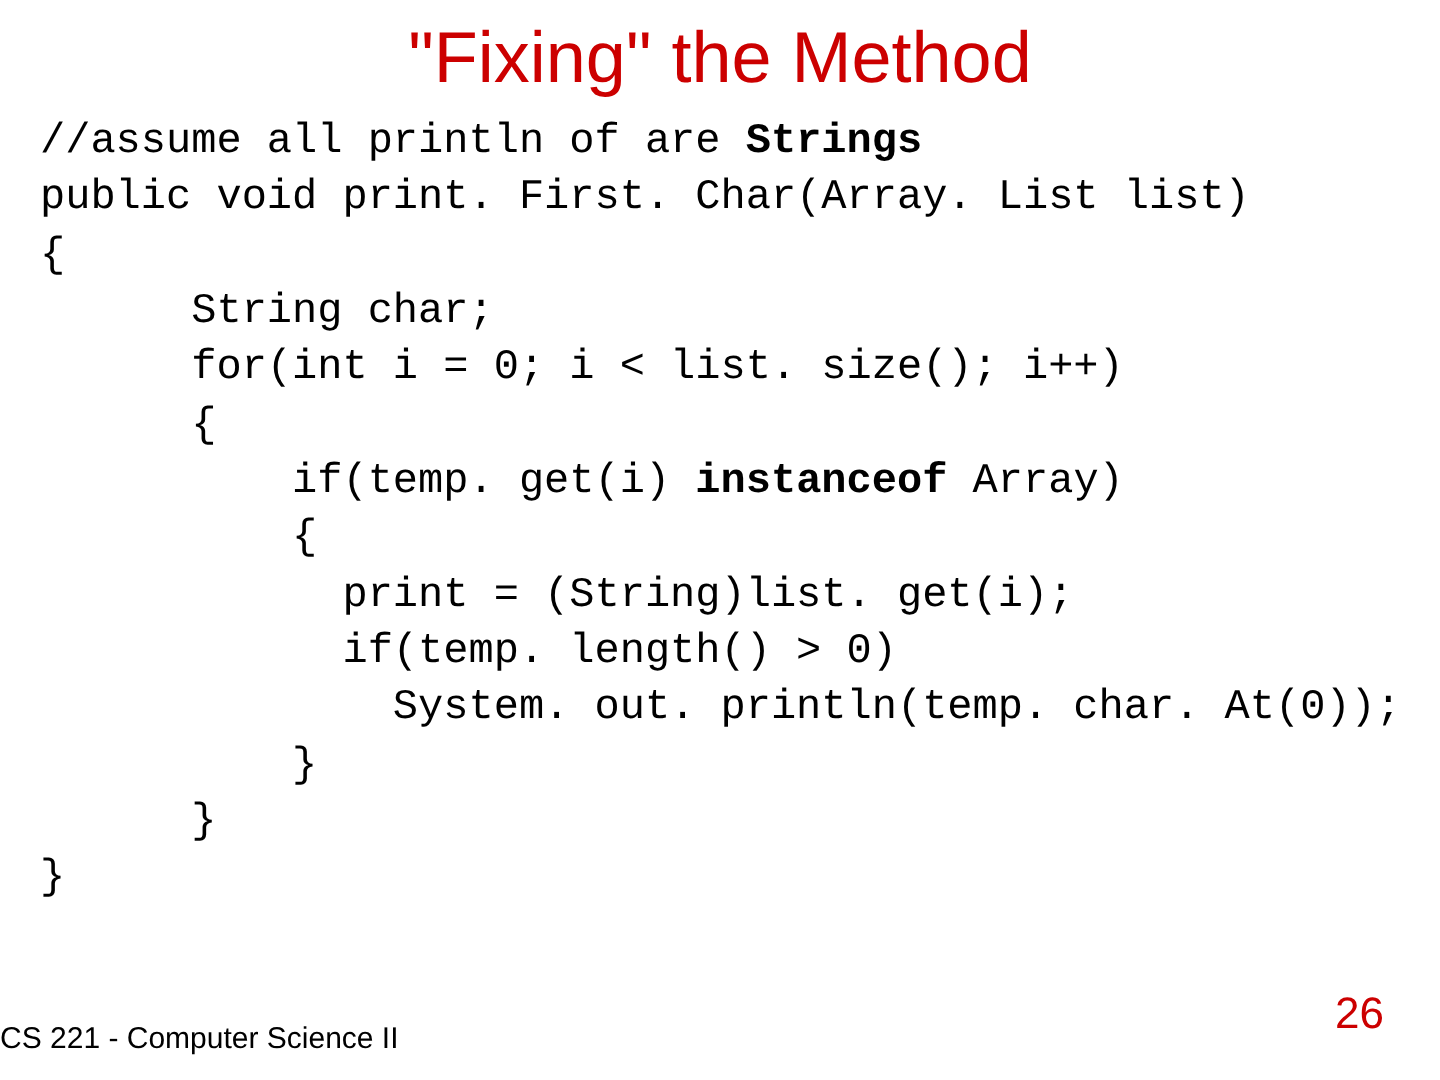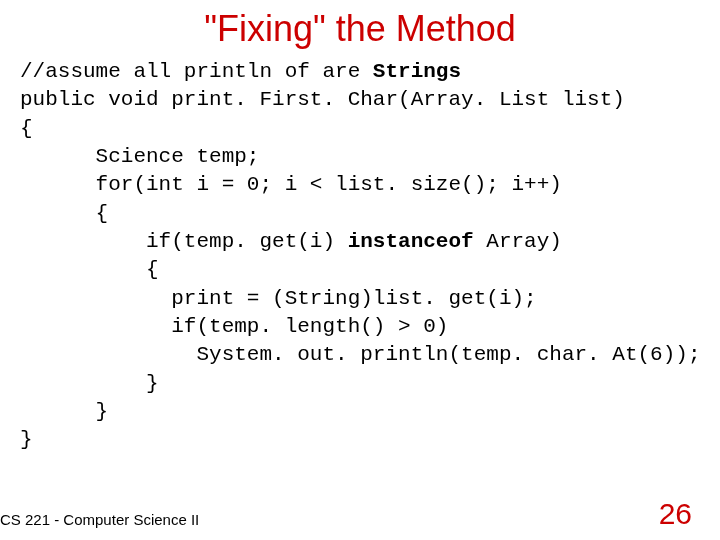--- a/index.html
+++ b/index.html
@@ -41,43 +41,43 @@
     position: absolute;
     bottom: 12px;
     left: 0;
     width: 623px;
     font-size: 15px;
     color: #000000;
     font-family: Arial, Helvetica, sans-serif;
   }
   .footer-right {
     position: absolute;
-    bottom: 9px;
+    bottom: 20px;
     right: 28px;
-    font-size: 30px;
+    font-size: 22px;
     color: #cc0000;
     font-family: Arial, Helvetica, sans-serif;
   }
 </style>
 </head>
 <body>
 
 <div class="slide">
   <h1 class="title">"Fixing" the Method</h1>
 
   <div class="code"><span>//assume all println of are </span><span class="bold">Strings</span>
 <span>public void print. First. Char(Array. List list)</span>
 <span>{</span>
-<span>      Science temp;</span>
+<span>      String char;</span>
 <span>      for(int i = 0; i &lt; list. size(); i++)</span>
 <span>      {</span>
 <span>          if(temp. get(i) </span><span class="bold">instanceof</span><span> Array)</span>
 <span>          {</span>
 <span>            print = (String)list. get(i);</span>
 <span>            if(temp. length() &gt; 0)</span>
-<span>              System. out. println(temp. char. At(6));</span>
+<span>              System. out. println(temp. char. At(0));</span>
 <span>          }</span>
 <span>      }</span>
 <span>}</span></div>
 
   <div class="footer-center">CS 221 - Computer Science II</div>
   <div class="footer-right">26</div>
 </div>
 
 </body></html>

